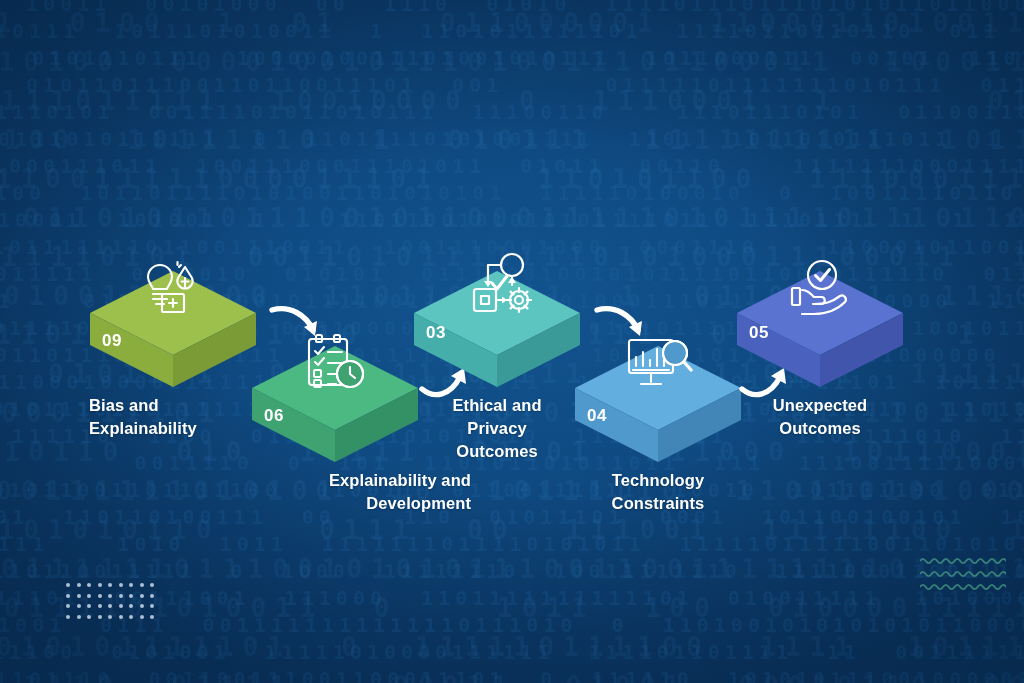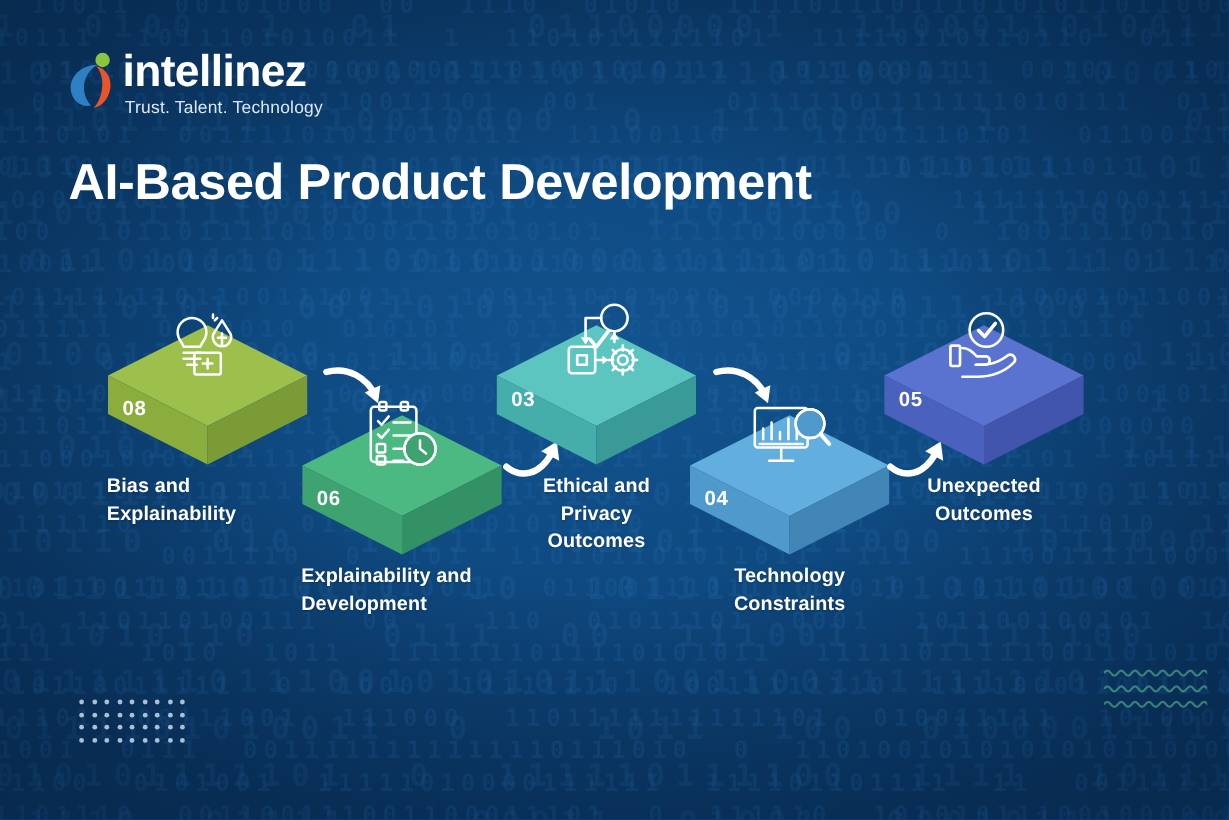--- a/index.html
+++ b/index.html
@@ -140,45 +140,34 @@
       <div class="bin-row" style="top: 439px; left: -70px; font-size: 26px; letter-spacing: 9px;">10110110  010  10111  01101  111000  1011000111110011</div>
       <div class="bin-row" style="top: 478px; left: -4px; font-size: 26px; letter-spacing: 9px;">00111111010101  10  10111110  110110101000011101111</div>
       <div class="bin-row" style="top: 517px; left: -26px; font-size: 26px; letter-spacing: 9px;">0101010110    0111  00  111001  11111100  1  0  10101101</div>
       <div class="bin-row" style="top: 556px; left: -48px; font-size: 26px; letter-spacing: 9px;">10011111101110010101011100110011111111010111110  </div>
       <div class="bin-row" style="top: 595px; left: -70px; font-size: 26px; letter-spacing: 9px;">0110111101010011  0    1011  100  010000111110110  11  </div>
       <div class="bin-row" style="top: 634px; left: -4px; font-size: 26px; letter-spacing: 9px;">010101111101  0  111110111100  1111  10111  011001101</div>
       <div class="bin-row" style="top: 673px; left: -26px; font-size: 26px; letter-spacing: 9px;">  1110  01111    00011  01001  00010110  00011110001110</div>
     </div>
   <div class="vignette"></div>
 
-  <div id="logo">
-    <div class="mark">
-      <svg width="44" height="50" viewBox="0 0 44 50">
-        <path d="M26 12 C10 12 2 23 3 33 C4 42 12 48 20 46 C14 40 12 30 16 22 C19 16 23 13 26 12 Z" fill="#2f7fc4"></path>
-        <path d="M24 13 C28 17 30 24 29 32 C28 40 25 45 22 48 C29 47 35 40 36 31 C37 22 32 15 24 13 Z" fill="#e8552a"></path>
-        <circle cx="29.5" cy="8" r="6" fill="#8cc63f"></circle>
-      </svg>
-    </div>
-    <div class="wordmark">intellinez</div>
-    <div class="tagline">Trust. Talent. Technology</div>
-  </div>
 
   <h1 id="title">
-    <span>AI-Based Product Development</span><br>
+    <br>
   </h1>
 
   <div class="step" id="step-1" style="left:88px; top:263px;">
     <div class="box">
       <svg width="170" height="132" viewBox="0 0 170 132">
         <polygon points="85,8 168,50 85,92 2,50" fill="#9dbf4c"></polygon>
         <polygon points="2,50 85,92 85,124 2,82" fill="#8aad3e"></polygon>
         <polygon points="168,50 85,92 85,124 168,82" fill="#7b9b36"></polygon>
       </svg>
     </div>
-    <div class="num" style="left:14px; top:68px;">08</div>
+    <div class="num" style="left:14px; top:68px;">09</div>
     <div class="icon" style="left:48px; top:-4px;">
       <svg width="72" height="62" viewBox="0 0 72 62" fill="none" stroke="#ffffff" stroke-width="2.1" stroke-linecap="round" stroke-linejoin="round">
         <path d="M12 18 a12 12 0 0 1 24 0 c0 6 -4 8 -5 12 h-14 c-1 -4 -5 -6 -5 -12 z"></path>
         <path d="M17 35 h14 M17 40 h14 M20 45 h8"></path>
         <path d="M49 8 l7 11 a7.6 7.6 0 1 1 -14 0 z"></path>
         <path d="M49 19 v9 M45.6 22.5 h6.8"></path>
         <rect x="26" y="35" width="22" height="18" rx="1.6"></rect>
         <path d="M37 40 v8 M33 44 h8"></path>
         <path d="M41.5 3 l0 3 M45 6 l-2 2"></path>
       </svg>
@@ -216,21 +205,21 @@
         <path d="M26 33 h14"></path>
         <rect x="12" y="40" width="7" height="7" rx="1.2"></rect>
         <path d="M26 44 h10"></path>
         <rect x="12" y="50" width="7" height="7" rx="1.2"></rect>
         <path d="M26 54 h8"></path>
         <circle cx="48" cy="44" r="13" fill="#3fa271"></circle>
         <circle cx="48" cy="44" r="13"></circle>
         <path d="M48 37 v7 l5 4"></path>
       </svg>
     </div>
-    <div class="caption" style="left:1px; top:131px; width:220px;">
+    <div class="caption" style="left:1px; top:131px; width:220px;text-align:right;">
       <span>Explainability and</span><br>
       <span>Development</span>
     </div>
   </div>
 
   <div class="arrow" style="left:418px; top:358px;">
     <svg width="62" height="46" viewBox="0 0 62 46" fill="none">
       <path d="M4 31 C16 41 32 38 42 19" stroke="#ffffff" stroke-width="5.4" stroke-linecap="round"></path>
       <path d="M33 18 L46 10 L48 26 Z" fill="#ffffff"></path>
     </svg>

